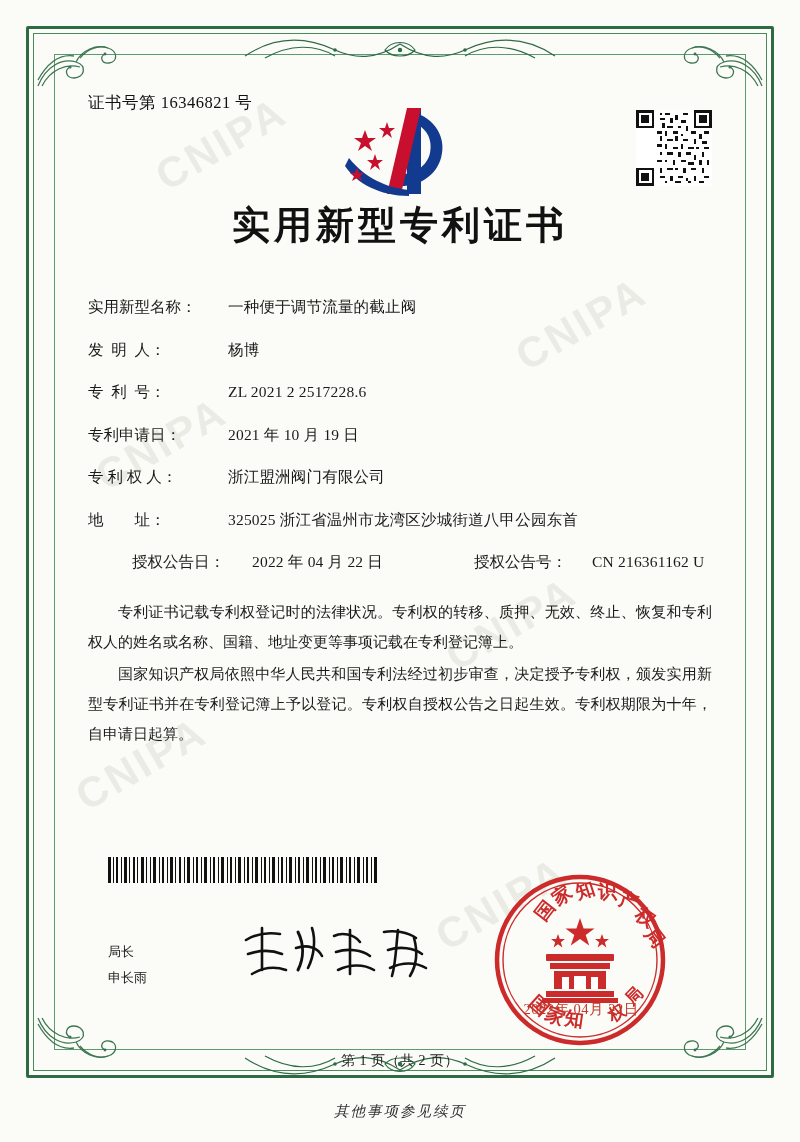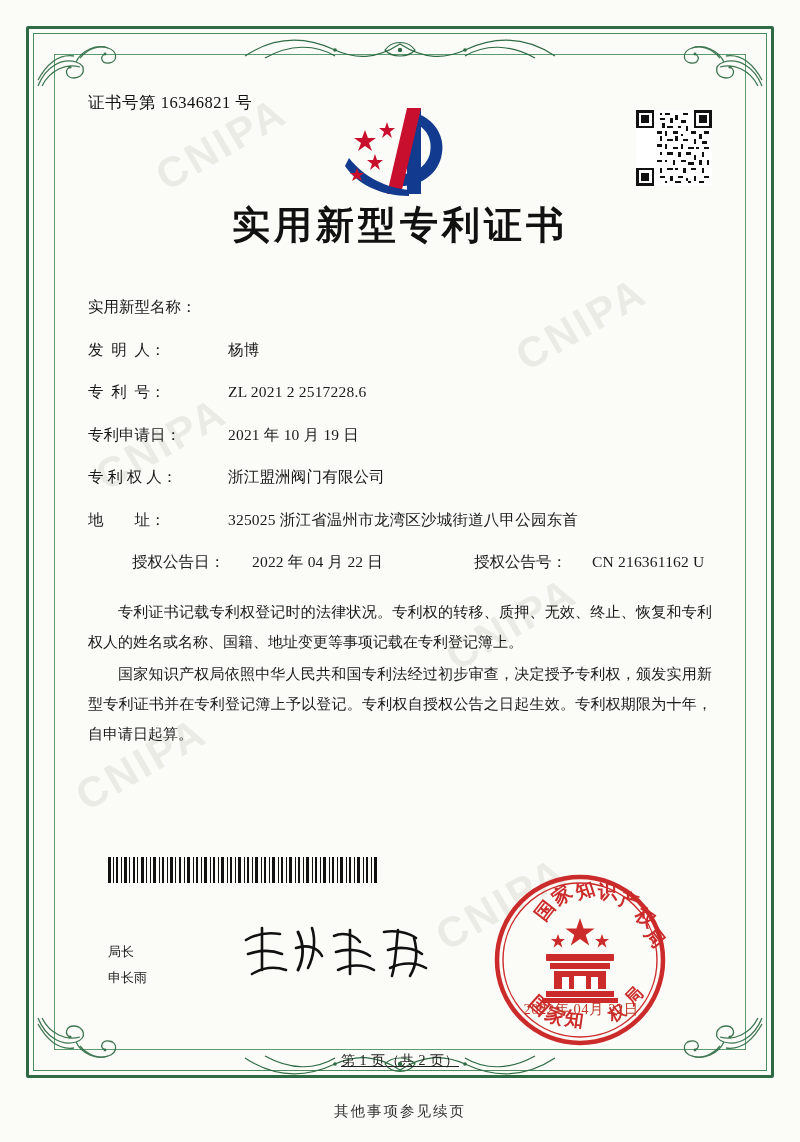--- a/index.html
+++ b/index.html
@@ -236,32 +236,32 @@
 
   .page-num {
     position: absolute;
     left: 0;
     right: 0;
     top: 1052px;
     text-align: center;
     font-size: 14px;
     color: #222;
     letter-spacing: .5px;
-    text-decoration: underline;
   }
 
   .footer-note {
     position: absolute;
     left: 0;
     right: 0;
     top: 1102px;
     text-align: center;
     font-size: 14.5px;
     color: #333;
     letter-spacing: 2px;
+    font-style: italic;
   }
 </style>
 </head>
 <body>
 
 <div class="page">
 
   <div class="watermark wm1">CNIPA</div>
   <div class="watermark wm2">CNIPA</div>
   <div class="watermark wm3">CNIPA</div>
@@ -436,20 +436,21 @@
   <div class="content">
 
     <div class="cert-no">证书号第 16346821 号</div>
 
     <div class="title">实用新型专利证书</div>
 
     <div class="fields">
 
       <div class="field">
         <div class="field-label">实用新型名称：</div>
+        <div class="field-value">一种便于调节流量的截止阀</div>
       </div>
 
       <div class="field">
         <div class="field-label">发  明  人：</div>
         <div class="field-value">杨博</div>
       </div>
 
       <div class="field">
         <div class="field-label">专  利  号：</div>
         <div class="field-value">ZL 2021 2 2517228.6</div>

